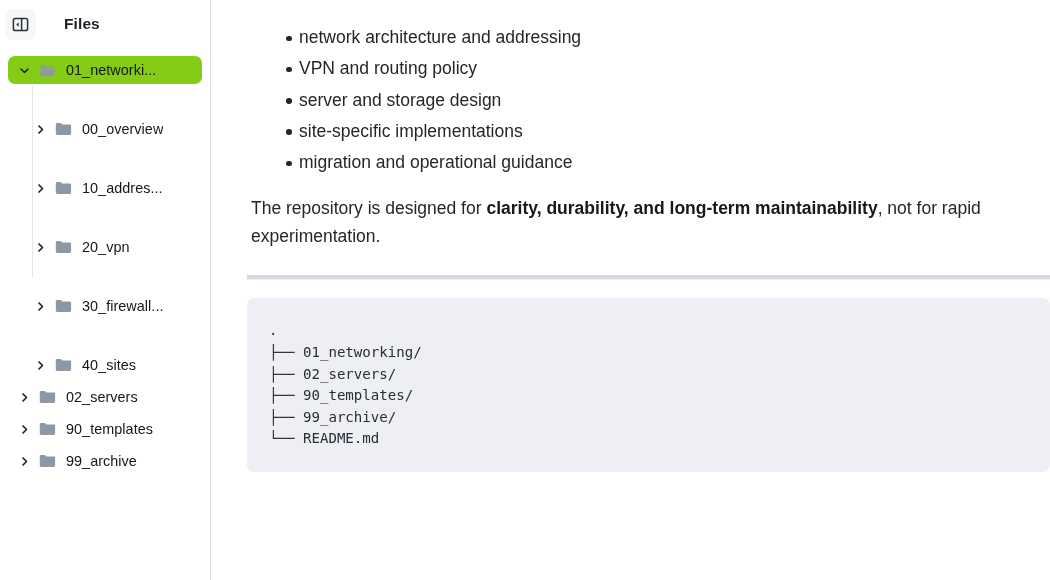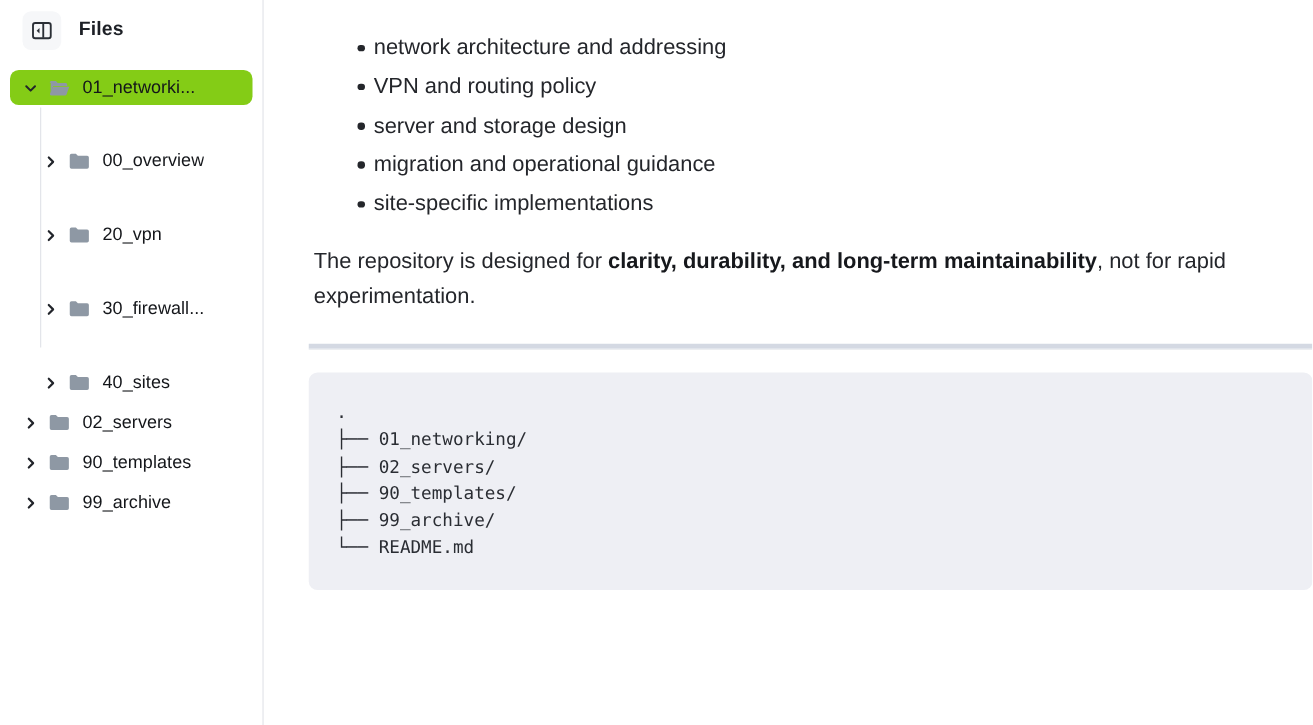--- a/index.html
+++ b/index.html
@@ -22,22 +22,22 @@
     background: #ffffff;
     border-right: 1px solid #dfe2e8;
     position: relative;
     overflow: hidden;
   }
 
   .sidebar-header {
     display: flex;
     align-items: center;
     height: 48px;
-    padding: 0 8px 0 18px;
-    gap: 14px;
+    padding: 0 8px 0 5px;
+    gap: 28px;
   }
   .panel-toggle {
     width: 31px; height: 31px;
     border-radius: 7px;
     background: #f6f7f9;
     display: flex; align-items: center; justify-content: center;
     cursor: pointer;
     flex: none;
   }
   .panel-toggle svg { display: block; }
@@ -237,20 +237,33 @@
           <span class="chev">
             <svg width="11" height="11" viewBox="0 0 11 11" fill="none">
               <path d="M4 2 L7.5 5.5 L4 9" stroke="currentColor" stroke-width="1.7" stroke-linecap="round" stroke-linejoin="round"></path>
             </svg>
           </span>
           <span class="ficon">
             <svg width="17" height="14" viewBox="0 0 17 14" fill="none">
               <path d="M0.8 2.3a1.4 1.4 0 0 1 1.4-1.4h3.5l1.6 1.7h7.4a1.4 1.4 0 0 1 1.4 1.4v7.6a1.4 1.4 0 0 1-1.4 1.4H2.2A1.4 1.4 0 0 1 .8 11.6V2.3z" fill="#8e98a4"></path>
             </svg>
           </span>
+          <span class="rlabel">10_addres...</span>
+        </div>
+        <div class="row depth1">
+          <span class="chev">
+            <svg width="11" height="11" viewBox="0 0 11 11" fill="none">
+              <path d="M4 2 L7.5 5.5 L4 9" stroke="currentColor" stroke-width="1.7" stroke-linecap="round" stroke-linejoin="round"></path>
+            </svg>
+          </span>
+          <span class="ficon">
+            <svg width="17" height="14" viewBox="0 0 17 14" fill="none">
+              <path d="M0.8 2.3a1.4 1.4 0 0 1 1.4-1.4h3.5l1.6 1.7h7.4a1.4 1.4 0 0 1 1.4 1.4v7.6a1.4 1.4 0 0 1-1.4 1.4H2.2A1.4 1.4 0 0 1 .8 11.6V2.3z" fill="#8e98a4"></path>
+            </svg>
+          </span>
           <span class="rlabel">20_vpn</span>
         </div>
         <div class="row depth1">
           <span class="chev">
             <svg width="11" height="11" viewBox="0 0 11 11" fill="none">
               <path d="M4 2 L7.5 5.5 L4 9" stroke="currentColor" stroke-width="1.7" stroke-linecap="round" stroke-linejoin="round"></path>
             </svg>
           </span>
           <span class="ficon">
             <svg width="17" height="14" viewBox="0 0 17 14" fill="none">
@@ -314,22 +327,22 @@
       </div>
   </div>
 
   <div id="main">
     <div class="doc">
 
       <ul class="bullets" id="bullet-list">
           <li>network architecture and addressing</li>
           <li>VPN and routing policy</li>
           <li>server and storage design</li>
+          <li>site-specific implementations</li>
           <li>migration and operational guidance</li>
-          <li>site-specific implementations</li>
         </ul>
 
       <p class="para"><span>The repository is designed for </span><b>clarity, durability, and long-term maintainability</b><span>, not for rapid experimentation.</span></p>
 
       <hr class="thick">
 
 
       <hr class="thin">
 
       <pre class="code">.

